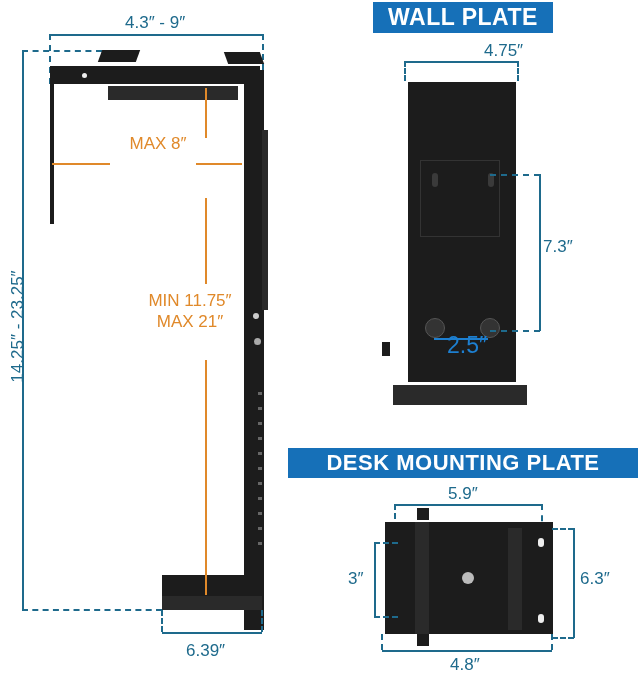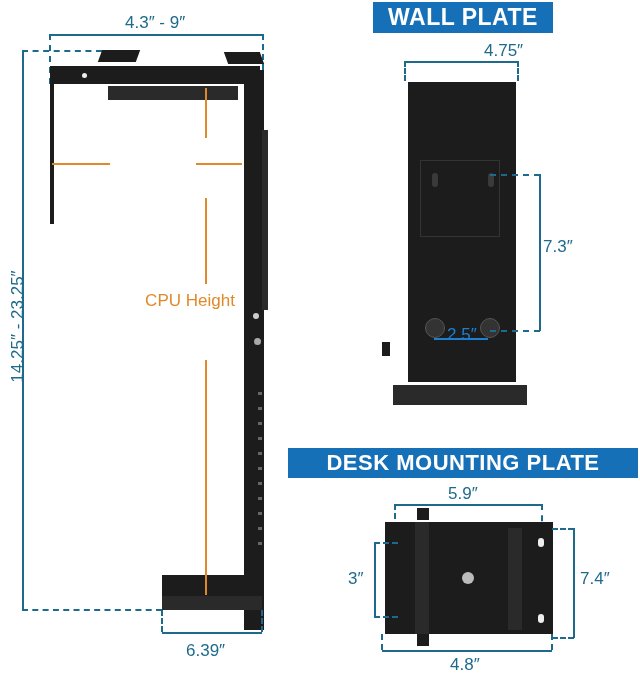--- a/index.html
+++ b/index.html
@@ -48,27 +48,29 @@
   <div class="abs blk2" style="left:162px;top:596px;width:100px;height:14px;"></div>
 
   <div class="abs dash-v" style="left:161px;top:610px;height:22px;"></div>
   <div class="abs dash-v" style="left:261px;top:610px;height:22px;"></div>
   <div class="abs solid-h" style="left:162px;top:632px;width:100px;"></div>
   <div class="abs dim" style="left:186px;top:642px;">6.39″</div>
 
   <div class="abs or-h" style="left:52px;top:163px;width:58px;"></div>
   <div class="abs or-h" style="left:196px;top:163px;width:46px;"></div>
   <div class="abs orange" style="left:110px;top:133px;width:96px;">
+    <div>MAX 8″</div>
   </div>
 
   <div class="abs or-v" style="left:205px;top:88px;height:50px;"></div>
   <div class="abs or-v" style="left:205px;top:198px;height:86px;"></div>
   <div class="abs or-v" style="left:205px;top:360px;height:235px;"></div>
   <div class="abs orange" style="left:130px;top:290px;width:120px;">
-    <div>CPU Height</div>
+    <div>MIN 11.75″</div>
+    <div>MAX 21″</div>
   </div>
 </div>
 
 <div>
   <div class="abs banner" style="left:373px;top:2px;width:180px;height:31px;font-size:23px;line-height:31px;">WALL PLATE</div>
   <div class="abs dim" style="left:440px;top:42px;margin-left:44px;">4.75″</div>
   <div class="abs solid-h" style="left:405px;top:61px;width:113px;"></div>
   <div class="abs dash-v" style="left:404px;top:61px;height:20px;"></div>
   <div class="abs dash-v" style="left:517px;top:61px;height:20px;"></div>
 
@@ -80,21 +82,21 @@
   <div class="abs" style="left:480px;top:318px;width:18px;height:18px;border-radius:50%;background:#333;border:1px solid #555;"></div>
   <div class="abs blk2" style="left:393px;top:385px;width:134px;height:20px;"></div>
   <div class="abs blk" style="left:382px;top:342px;width:8px;height:14px;"></div>
 
   <div class="abs dash-h" style="left:490px;top:174px;width:50px;"></div>
   <div class="abs dash-h" style="left:490px;top:330px;width:50px;"></div>
   <div class="abs solid-v" style="left:539px;top:174px;height:157px;"></div>
   <div class="abs dim" style="left:543px;top:238px;">7.3″</div>
 
   <div class="abs" style="left:434px;top:338px;width:54px;height:2px;background:#1d7fd0;"></div>
-  <div class="abs" style="left:447px;top:326px;color:#1d7fd0;font-size:17px;line-height:1;">2.5″</div>
+  <div class="abs" style="left:447px;top:334px;color:#1d7fd0;font-size:23px;line-height:1;">2.5″</div>
 </div>
 
 <div>
   <div class="abs banner" style="left:288px;top:448px;width:350px;height:30px;font-size:22px;line-height:30px;">DESK MOUNTING PLATE</div>
 
   <div class="abs dim" style="left:448px;top:485px;">5.9″</div>
   <div class="abs solid-h" style="left:395px;top:504px;width:147px;"></div>
   <div class="abs dash-v" style="left:394px;top:504px;height:42px;"></div>
   <div class="abs dash-v" style="left:541px;top:504px;height:40px;"></div>
 
@@ -108,19 +110,19 @@
   <div class="abs" style="left:538px;top:614px;width:6px;height:9px;border-radius:3px;background:#eee;"></div>
 
   <div class="abs solid-v" style="left:374px;top:542px;height:75px;"></div>
   <div class="abs dash-h" style="left:374px;top:542px;width:24px;"></div>
   <div class="abs dash-h" style="left:374px;top:616px;width:24px;"></div>
   <div class="abs dim" style="left:348px;top:570px;">3″</div>
 
   <div class="abs solid-v" style="left:573px;top:528px;height:110px;"></div>
   <div class="abs dash-h" style="left:552px;top:528px;width:22px;"></div>
   <div class="abs dash-h" style="left:552px;top:637px;width:22px;"></div>
-  <div class="abs dim" style="left:580px;top:570px;">7.4″</div>
+  <div class="abs dim" style="left:580px;top:570px;">6.3″</div>
 
   <div class="abs dash-v" style="left:381px;top:634px;height:16px;"></div>
   <div class="abs dash-v" style="left:551px;top:634px;height:16px;"></div>
   <div class="abs solid-h" style="left:382px;top:650px;width:170px;"></div>
   <div class="abs dim" style="left:450px;top:656px;">4.8″</div>
 </div>
 
 </body></html>

